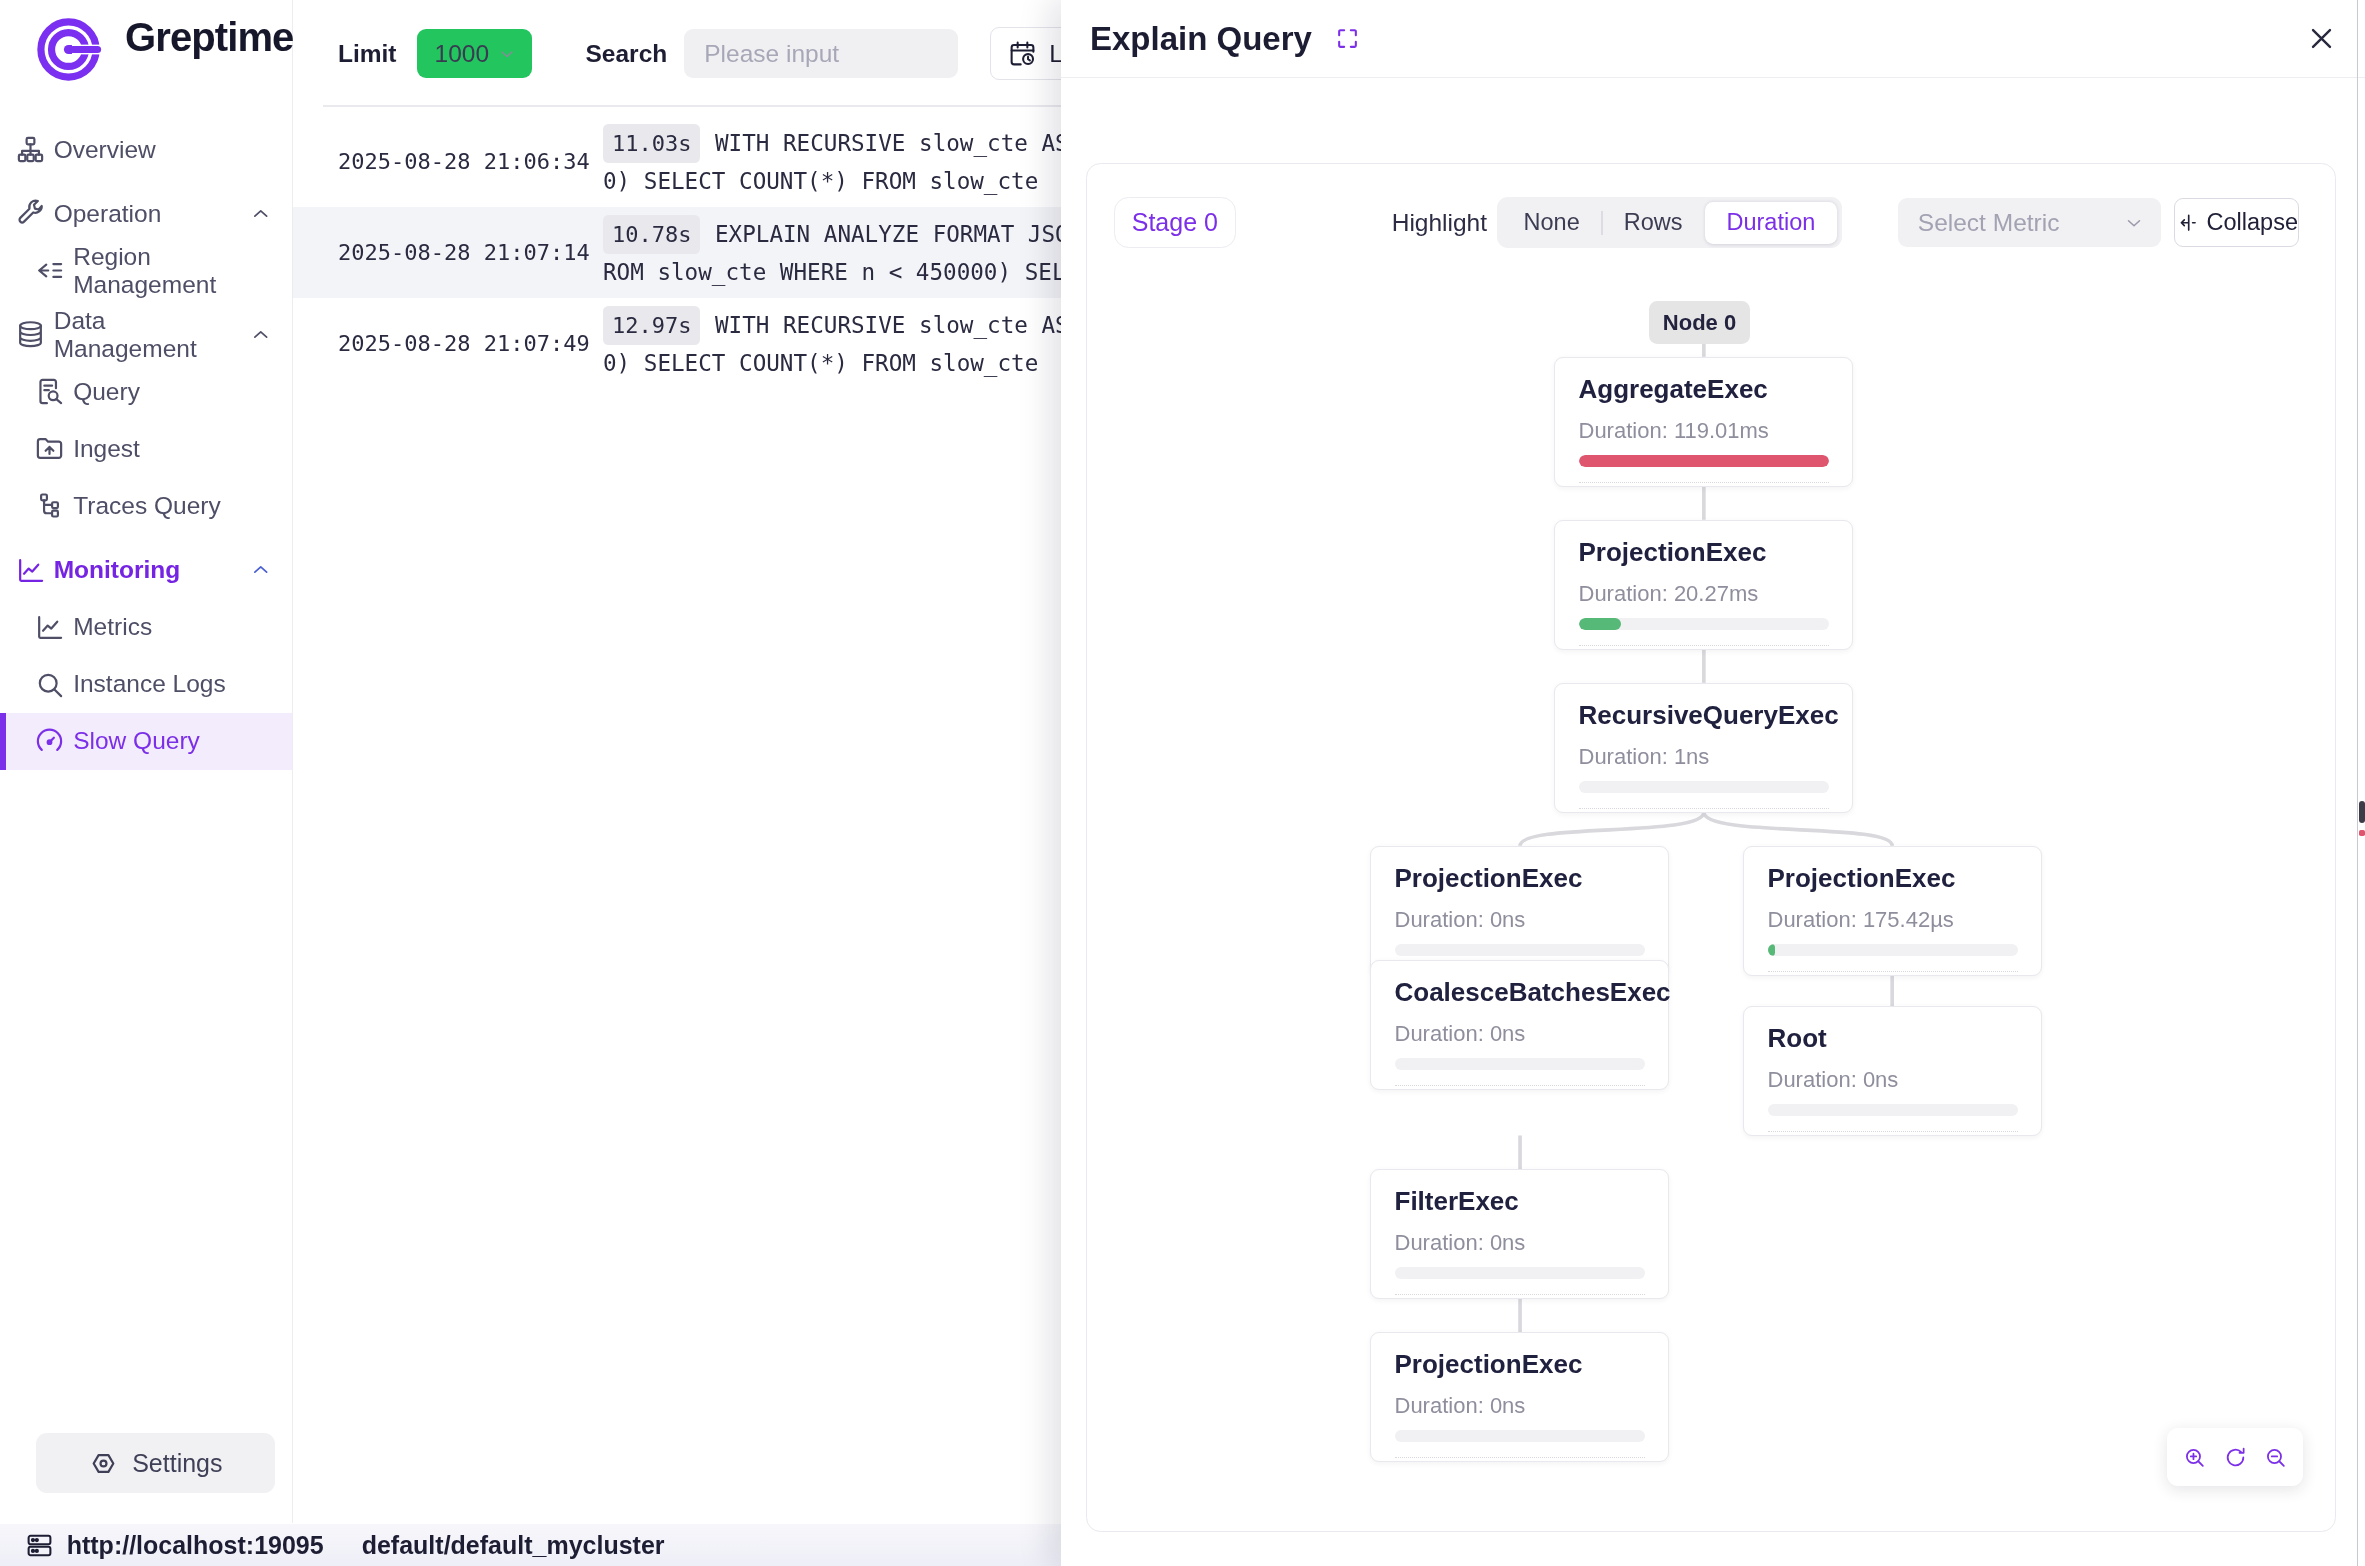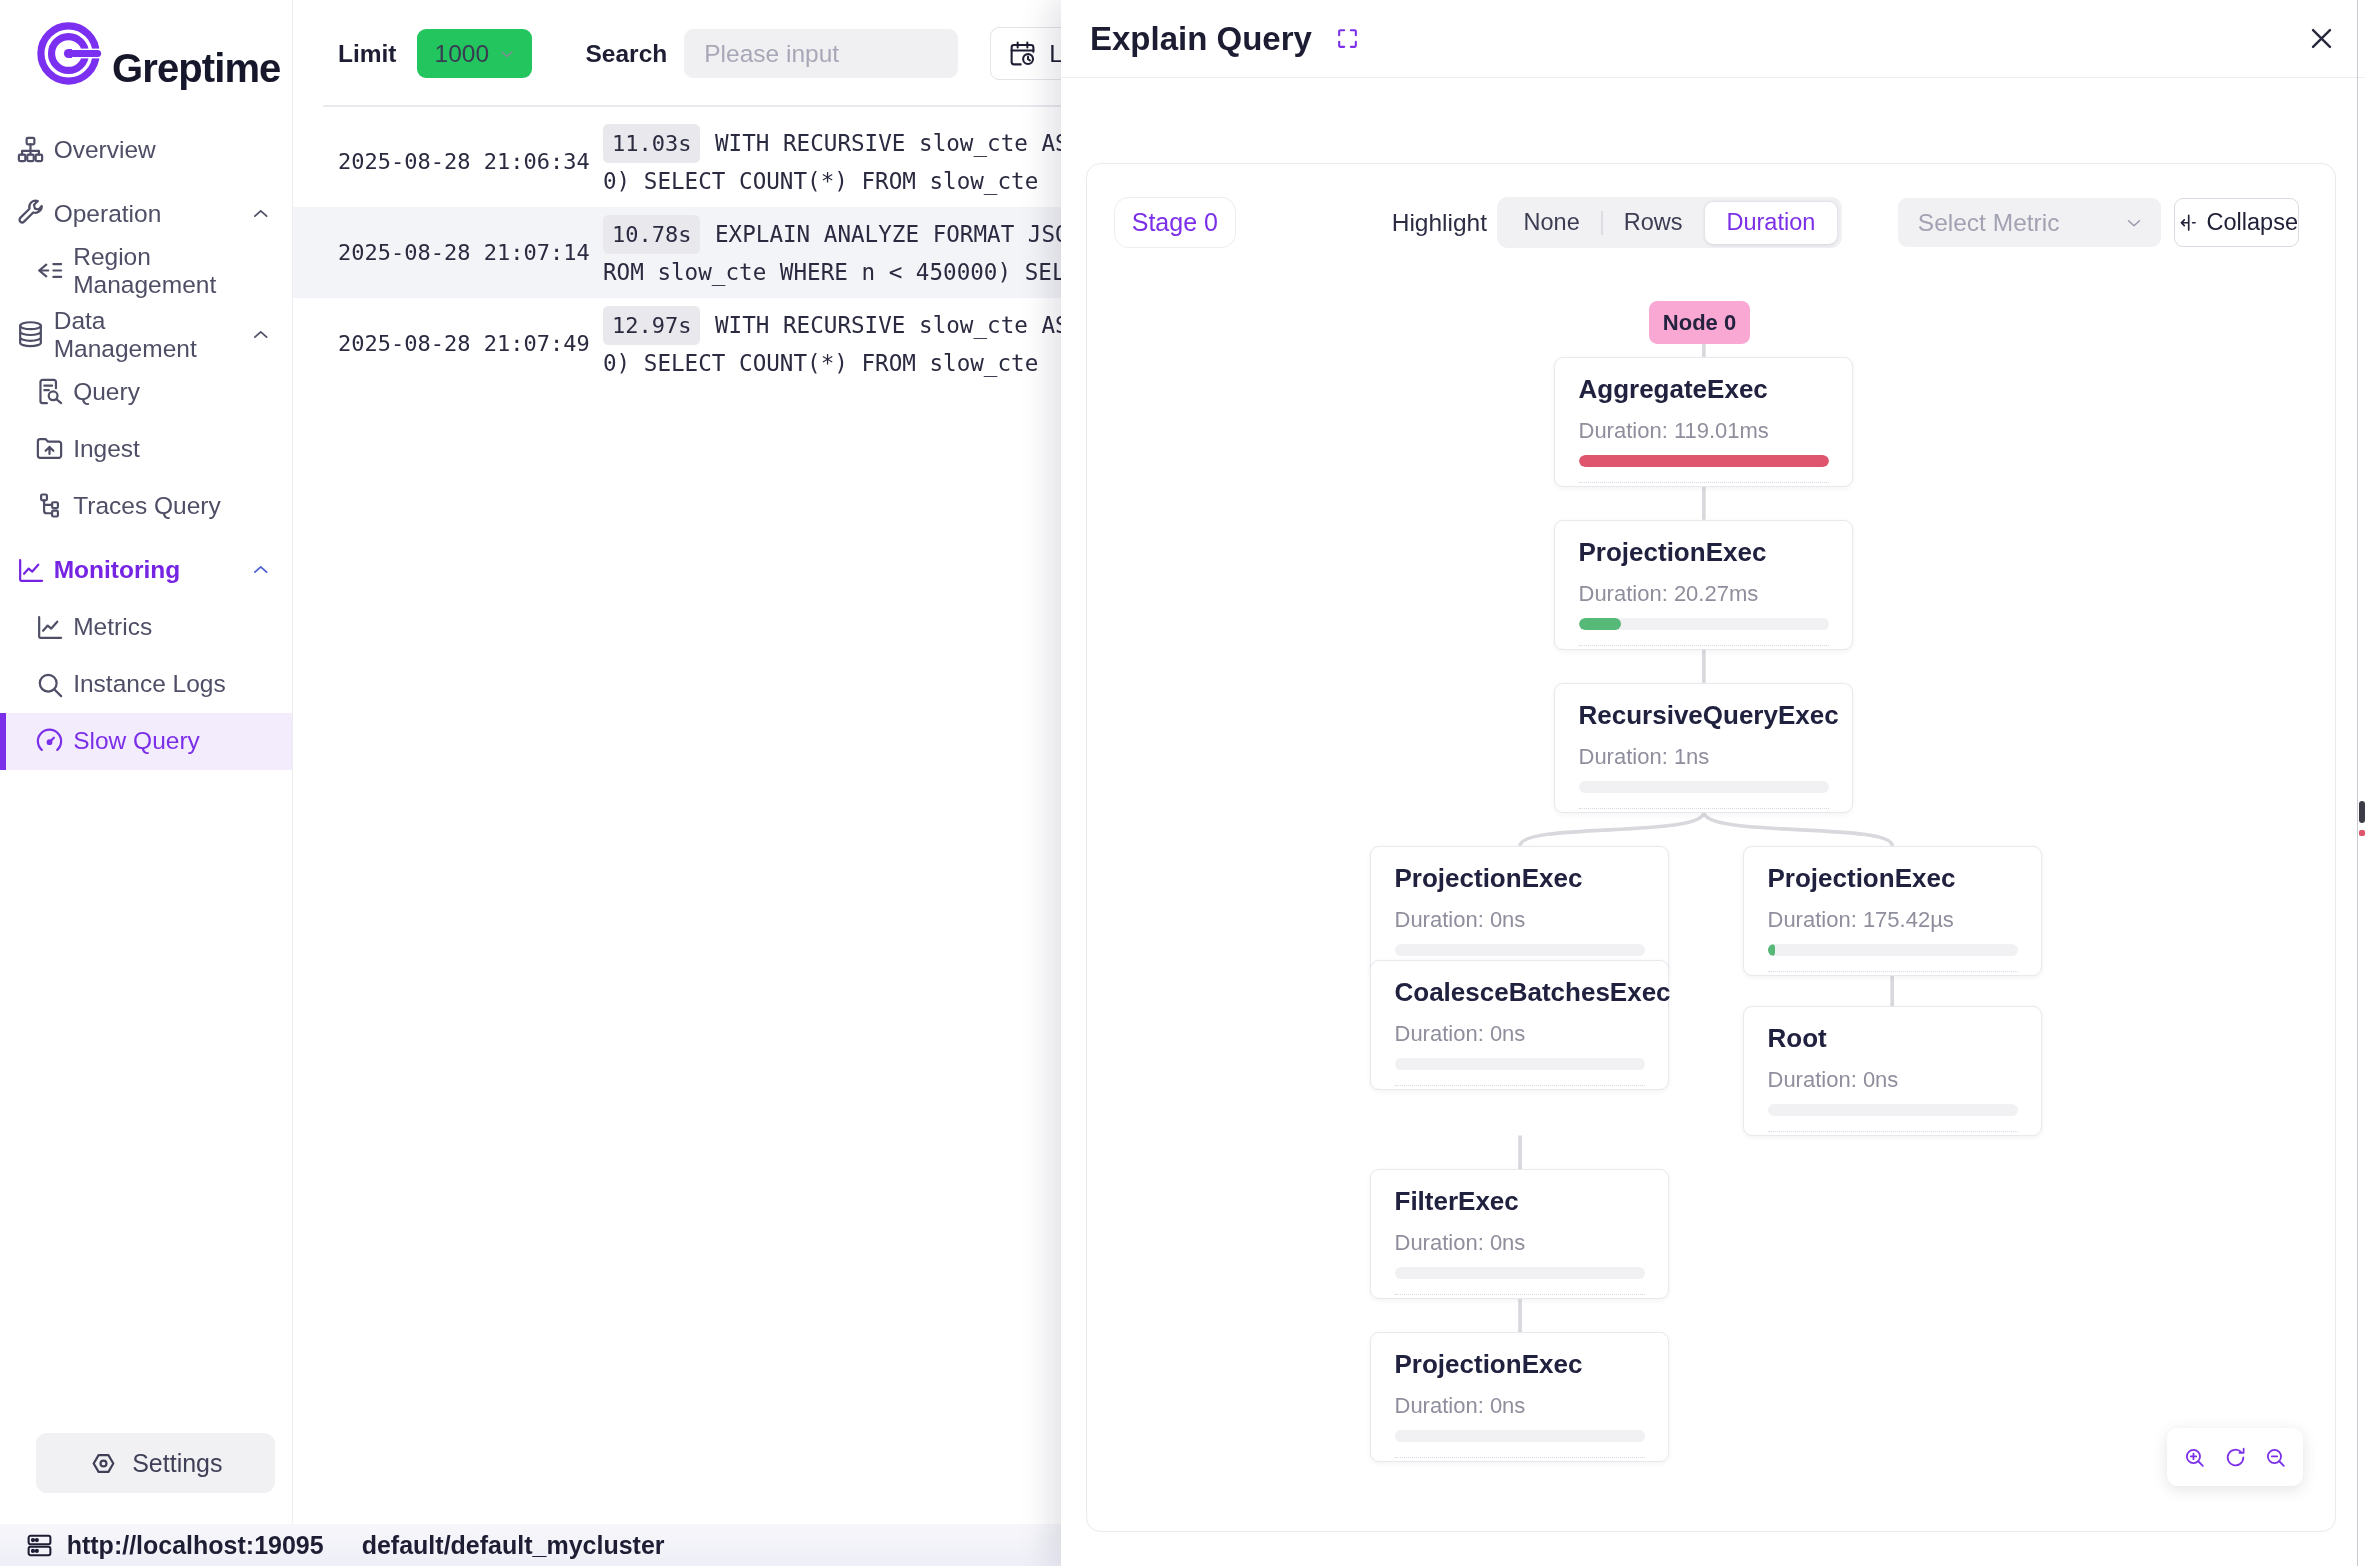--- a/index.html
+++ b/index.html
@@ -3,21 +3,21 @@
 <meta charset="utf-8">
 <style>
   * { margin:0; padding:0; box-sizing:border-box; }
   html,body { width:2366px; height:1567px; overflow:hidden; background:#fff;
     font-family:"Liberation Sans", sans-serif; color:#1e1e36; }
   .stage { position:relative; width:2366px; height:1567px; }
 
   
   .sidebar { position:absolute; left:0; top:0; width:293px; height:1523px;
     background:#fff; border-right:1.8px solid #ececf2; z-index:5; }
-  .brand { display:flex; align-items:flex-end; gap:9px; padding:14.5px 0 0 34px; height:91px; }
+  .brand { display:flex; align-items:flex-start; gap:22px; padding:14.5px 0 0 34px; height:91px; }
   .brand .logo-icon svg { width:69px; height:69px; color:#7b2ff0; }
   .brand-name { font-size:40px; font-weight:bold; letter-spacing:-0.9px; color:#17172c; }
   .nav { position:absolute; top:121px; left:0; right:0; }
   .nav-item { display:flex; align-items:center; height:57px; padding-left:14.5px; gap:8.2px;
     color:#4e4e66; font-size:24.5px; cursor:pointer; position:relative; }
   .nav-item.gap { margin-top:7.2px; }
   .nav-item.sub { padding-left:34px; }
   .nav-item .nicon { display:flex; }
   .nav-item .nicon svg { width:31px; height:31px; }
   .nav-item .chev { margin-left:auto; margin-right:20px; display:flex; }
@@ -111,21 +111,21 @@
   .metric-select svg { width:22px; height:22px; color:#9a9aaa; }
   .collapse-btn { margin-left:12.7px; width:130px; height:49px; background:#fff;
     border:1.8px solid #dadae2; border-radius:9px; display:flex; align-items:center;
     justify-content:center; gap:8.2px; font-size:23.5px; color:#202038; cursor:pointer;
     font-family:inherit; }
   .collapse-btn svg { width:23.5px; height:23.5px; }
 
   .plan-canvas { position:absolute; left:0; top:0; width:1250px; height:1369px; }
   .edges { position:absolute; left:0; top:0; pointer-events:none; }
   .node-badge { position:absolute; left:562px; top:137px; width:101px; height:43px;
-    background:#f9a8d4; border-radius:8.2px; display:flex; align-items:center;
+    background:#e5e5e5; border-radius:8.2px; display:flex; align-items:center;
     justify-content:center; font-size:22px; font-weight:bold; color:#23233f; }
   .pnode { position:absolute; width:299px; height:130px; background:#fff;
     border:1.8px solid #e8e8ee; border-radius:9px; box-shadow:0 1.8px 5.4px rgba(30,30,60,.05);
     padding:18px 23.5px 0; cursor:pointer; }
   .pname { font-size:26px; font-weight:bold; color:#20203f; line-height:27px; }
   .pdur { margin-top:17px; font-size:22px; color:#8e8e9d; line-height:22.6px; }
   .pbar { margin-top:12.7px; height:11.8px; border-radius:6.3px; background:#f1f1f4; overflow:hidden; }
   .bar-fill { height:100%; border-radius:6.3px; }
   .pdots { margin-top:15.4px; border-top:1.8px dotted #d8d8dd; }
 

